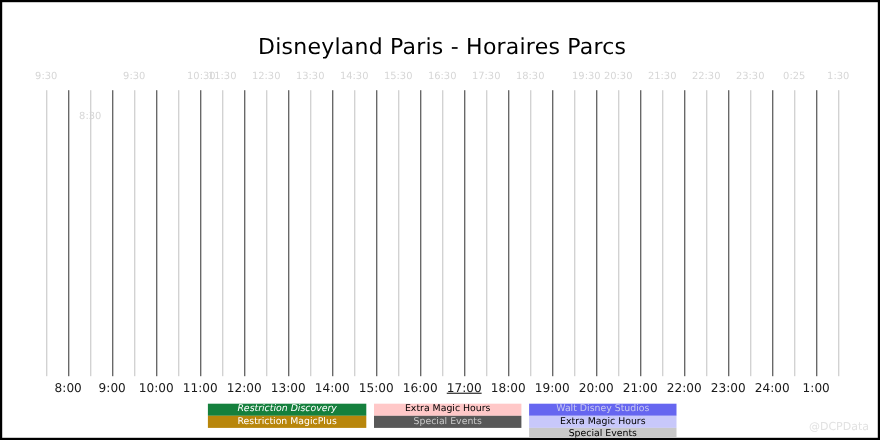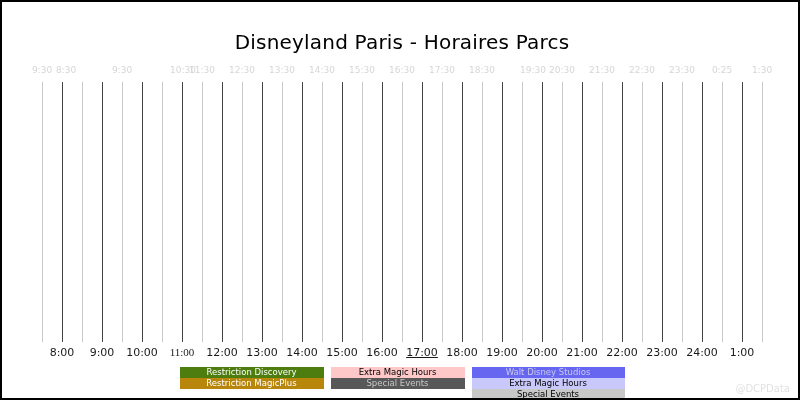--- a/index.html
+++ b/index.html
@@ -152,21 +152,21 @@
         <div class="gridline major" style="left: 500px;"></div>
         <div class="gridline major" style="left: 540px;"></div>
         <div class="gridline major" style="left: 580px;"></div>
         <div class="gridline major" style="left: 620px;"></div>
         <div class="gridline major" style="left: 660px;"></div>
         <div class="gridline major" style="left: 700px;"></div>
         <div class="gridline major" style="left: 740px;"></div>
       </div>
     <div id="ticks-top">
         <div class="tick-top" style="left: 40px;">9:30</div>
-        <div class="tick-top" style="left: 64px;">8:30</div>
+        <div class="tick-top" style="left: 80px; margin-top: 36px;">8:30</div>
         <div class="tick-top" style="left: 120px;">9:30</div>
         <div class="tick-top" style="left: 160px; margin-left: 21px;">10:30</div>
         <div class="tick-top" style="left: 200px;">11:30</div>
         <div class="tick-top" style="left: 240px;">12:30</div>
         <div class="tick-top" style="left: 280px;">13:30</div>
         <div class="tick-top" style="left: 320px;">14:30</div>
         <div class="tick-top" style="left: 360px;">15:30</div>
         <div class="tick-top" style="left: 400px;">16:30</div>
         <div class="tick-top" style="left: 440px;">17:30</div>
         <div class="tick-top" style="left: 480px;">18:30</div>
@@ -175,48 +175,48 @@
         <div class="tick-top" style="left: 600px;">21:30</div>
         <div class="tick-top" style="left: 640px;">22:30</div>
         <div class="tick-top" style="left: 680px;">23:30</div>
         <div class="tick-top" style="left: 720px;">0:25</div>
         <div class="tick-top" style="left: 760px;">1:30</div>
       </div>
     <div id="ticks-bottom">
         <div class="tick-bottom" style="left: 60px; text-align: right;">8:00</div>
         <div class="tick-bottom" style="left: 100px;">9:00</div>
         <div class="tick-bottom" style="left: 140px;">10:00</div>
-        <div class="tick-bottom" style="left: 180px; font-family: Liberation Serif, serif;">11:00</div>
+        <div class="tick-bottom" style="left: 180px;">11:00</div>
         <div class="tick-bottom" style="left: 220px;">12:00</div>
         <div class="tick-bottom" style="left: 260px;">13:00</div>
         <div class="tick-bottom" style="left: 300px;">14:00</div>
         <div class="tick-bottom" style="left: 340px;">15:00</div>
         <div class="tick-bottom" style="left: 380px;">16:00</div>
         <div class="tick-bottom" style="left: 420px; text-decoration: underline;">17:00</div>
         <div class="tick-bottom" style="left: 460px;">18:00</div>
         <div class="tick-bottom" style="left: 500px;">19:00</div>
         <div class="tick-bottom" style="left: 540px;">20:00</div>
         <div class="tick-bottom" style="left: 580px;">21:00</div>
         <div class="tick-bottom" style="left: 620px;">22:00</div>
         <div class="tick-bottom" style="left: 660px;">23:00</div>
         <div class="tick-bottom" style="left: 700px;">24:00</div>
         <div class="tick-bottom" style="left: 740px;">1:00</div>
       </div>
   </div>
 
   <div id="legend">
       <div class="legend-col" style="width: 144px;">
-        <div class="legend-entry" style="background: #4d7c0f; color: rgb(255, 255, 255);">Restriction Discovery</div>
+        <div class="legend-entry" style="background: #15803d; color: rgb(255, 255, 255); font-style: italic;">Restriction Discovery</div>
         <div class="legend-entry" style="background: rgb(184, 134, 11); color: rgb(255, 255, 255);">Restriction MagicPlus</div>
       </div>
       <div class="legend-col" style="width: 134px;">
         <div class="legend-entry" style="background: rgb(255, 200, 200); color: rgb(0, 0, 0);">Extra Magic Hours</div>
         <div class="legend-entry" style="background: rgb(88, 88, 88); color: rgb(200, 200, 200);">Special Events</div>
       </div>
-      <div class="legend-col" style="width: 153px;">
+      <div class="legend-col" style="width: 134px;">
         <div class="legend-entry" style="background: rgb(102, 102, 240); color: rgb(200, 200, 240);">Walt Disney Studios</div>
         <div class="legend-entry" style="background: rgb(200, 200, 250); color: rgb(0, 0, 0);">Extra Magic Hours</div>
         <div class="legend-entry" style="background: rgb(200, 200, 200); color: rgb(0, 0, 0);">Special Events</div>
       </div>
     </div>
 
   <div id="watermark">@DCPData</div>
 
 </div>
 

